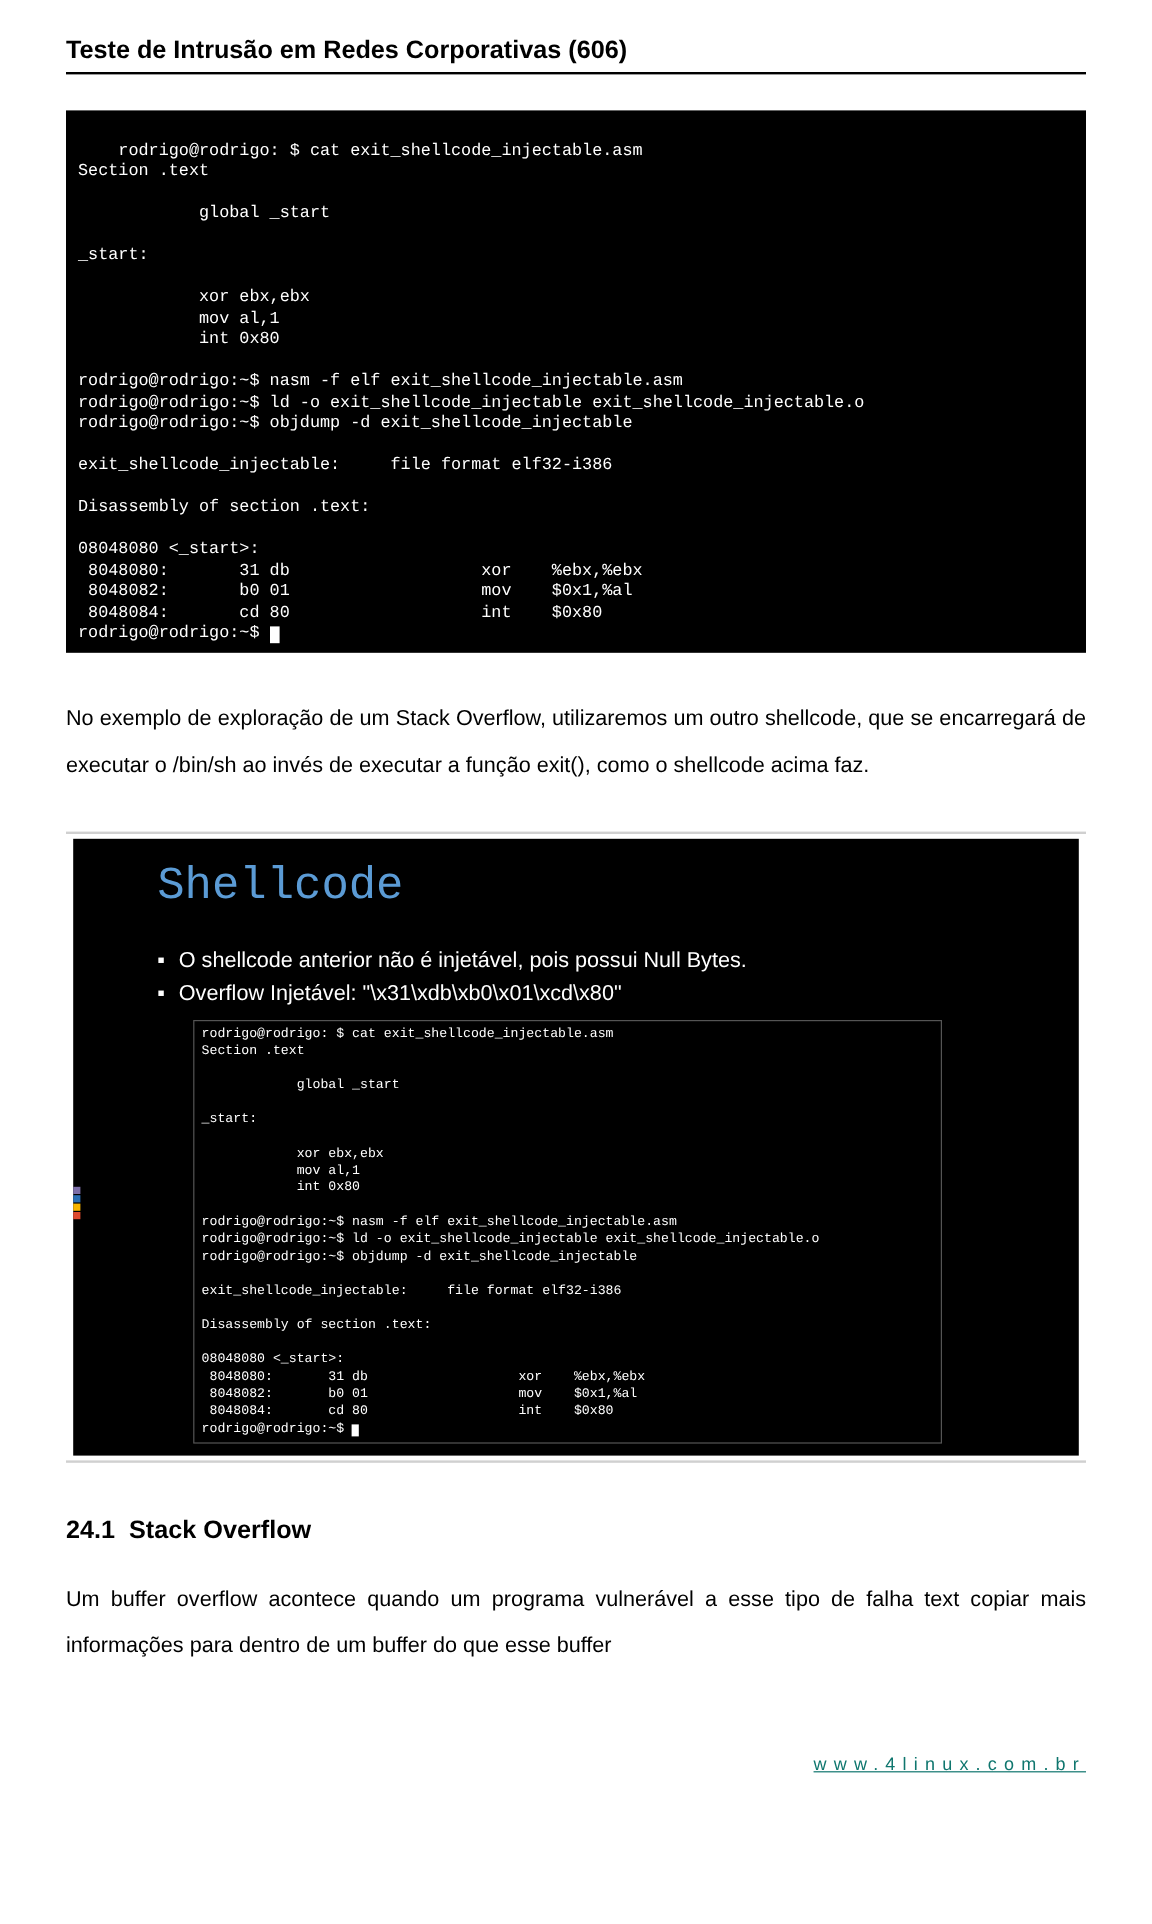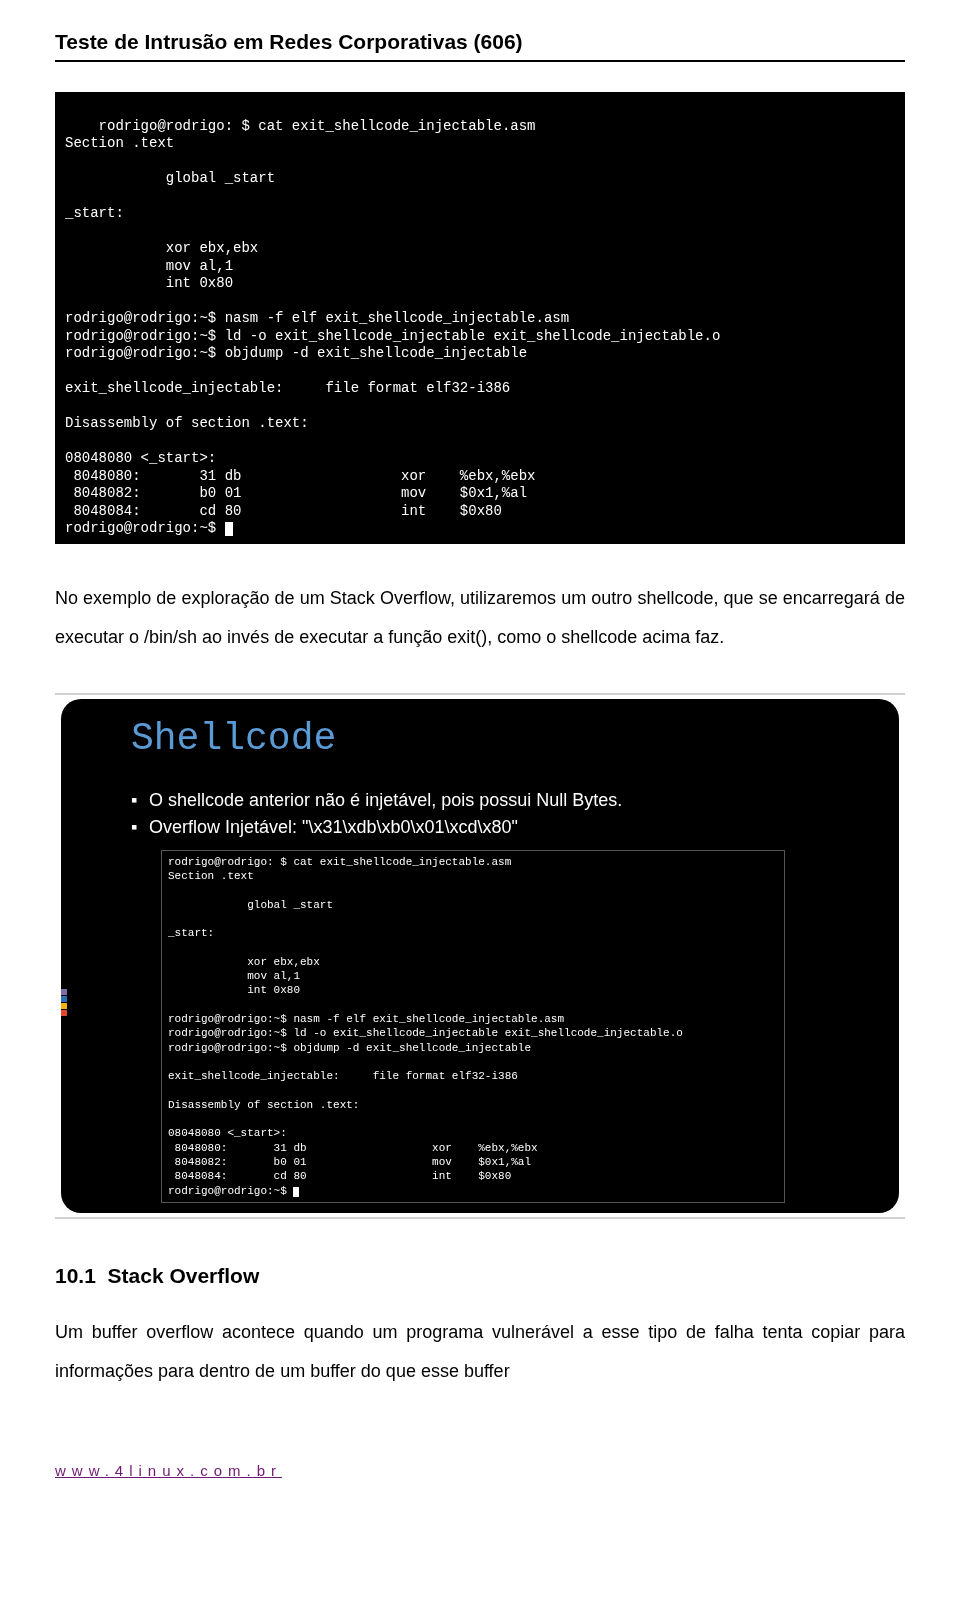--- a/index.html
+++ b/index.html
@@ -55,21 +55,20 @@
     border-top: 2px solid #d0d0d0;
     border-bottom: 2px solid #d0d0d0;
     padding: 4px 6px;
     margin-bottom: 45px;
   }
   .slide {
     background: #000;
     padding: 18px 40px 10px 40px;
     position: relative;
     min-height: 480px;
-    border-radius: 20px;
   }
   .slide .accent-left {
     position: absolute;
     left: 0;
     top: 290px;
     width: 6px;
   }
   .slide .accent-left div {
     height: 6px;
     width: 6px;
@@ -116,24 +115,24 @@
     vertical-align: text-bottom;
   }
 
   h2.section {
     font-size: 21px;
     font-weight: bold;
     margin: 0 0 25px 0;
   }
 
   .footer {
-    text-align: left;
+    text-align: right;
     font-size: 15px;
     letter-spacing: 6px;
-    color: #701a75;
+    color: #0f766e;
     margin-top: 70px;
     text-decoration: underline;
   }
 </style>
 </head>
 <body>
 
 <div class="page">
   <div class="header-title">Teste de Intrusão em Redes Corporativas (606)</div>
   <div class="header-rule"></div>
@@ -206,19 +205,19 @@
 <span></span>
 <span>08048080 &lt;_start&gt;:</span>
 <span> 8048080:       31 db                   xor    %ebx,%ebx</span>
 <span> 8048082:       b0 01                   mov    $0x1,%al</span>
 <span> 8048084:       cd 80                   int    $0x80</span>
 <span>rodrigo@rodrigo:~$ </span><span class="cursor"></span></div>
     </div>
   </div>
 
   <h2 class="section">
-    <span>10.1</span>&nbsp;&nbsp;<span>Stack Overflow</span>
+    <span>24.1</span>&nbsp;&nbsp;<span>Stack Overflow</span>
   </h2>
 
-  <p class="body-para">Um buffer overflow acontece quando um programa vulnerável a esse tipo de falha tenta copiar para informações para dentro de um buffer do que esse buffer</p>
+  <p class="body-para">Um buffer overflow acontece quando um programa vulnerável a esse tipo de falha text copiar mais informações para dentro de um buffer do que esse buffer</p>
 
   <div class="footer">www.4linux.com.br</div>
 </div>
 
 </body></html>

